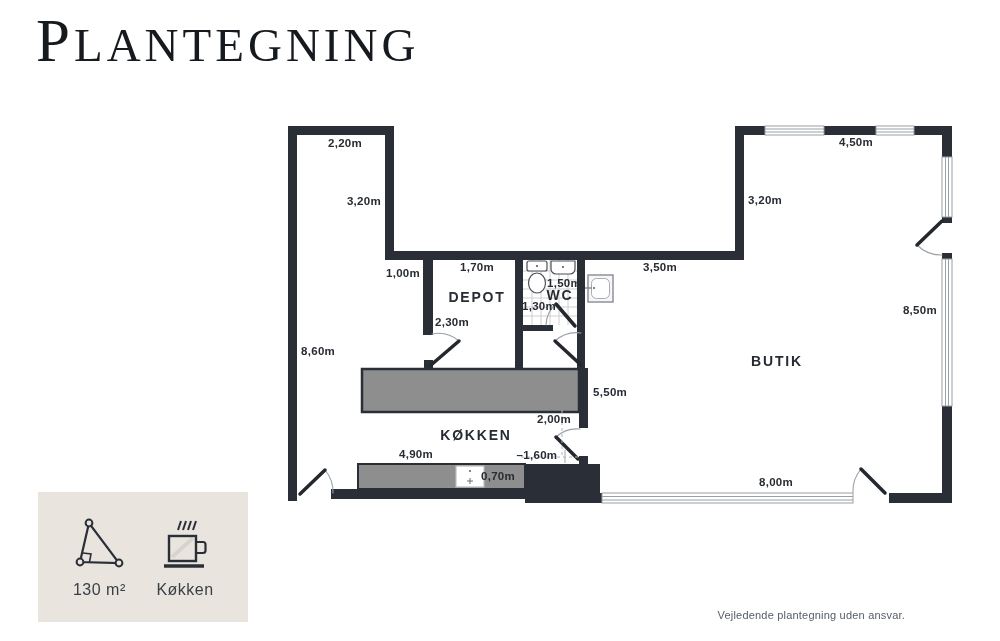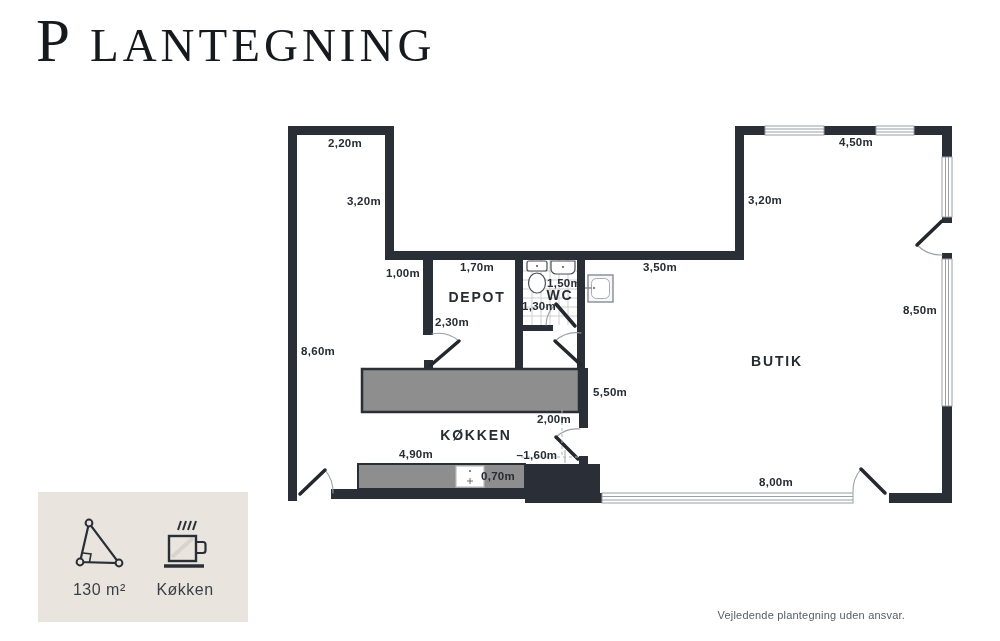--- a/index.html
+++ b/index.html
@@ -1,21 +1,21 @@
 <!DOCTYPE html>
 <html><head>
 <meta charset="utf-8">
 <style>
   html,body{margin:0;padding:0;background:#fff;}
   .stage{position:relative;width:1000px;height:641px;background:#ffffff;overflow:hidden;
          font-family:"Liberation Sans",sans-serif;}
   .title{position:absolute;left:36px;top:10px;color:#16191e;
          font-family:"Liberation Serif",serif;letter-spacing:4px;white-space:nowrap;}
   .t-init{font-size:61px;line-height:1;}
-  .t-rest{font-size:47px;line-height:1;margin-left:16px;}
+  .t-rest{font-size:47px;line-height:1;}
   .plan-svg{position:absolute;left:0;top:0;}
   .dim{font-weight:bold;font-size:11.5px;fill:#272c33;letter-spacing:.3px;
        font-family:"Liberation Sans",sans-serif;}
   .room{font-weight:bold;font-size:14px;fill:#272c33;letter-spacing:1.8px;
         font-family:"Liberation Sans",sans-serif;}
   .legend{position:absolute;left:38px;top:492px;width:210px;height:130px;background:#e9e5de;
           display:flex;justify-content:center;align-items:center;gap:30px;}
   .legend-item{display:flex;flex-direction:column;align-items:center;gap:9px;}
   .legend-label{font-size:16px;color:#3a3f47;letter-spacing:.5px;}
   .disclaimer{position:absolute;right:95px;top:609px;font-size:11px;

